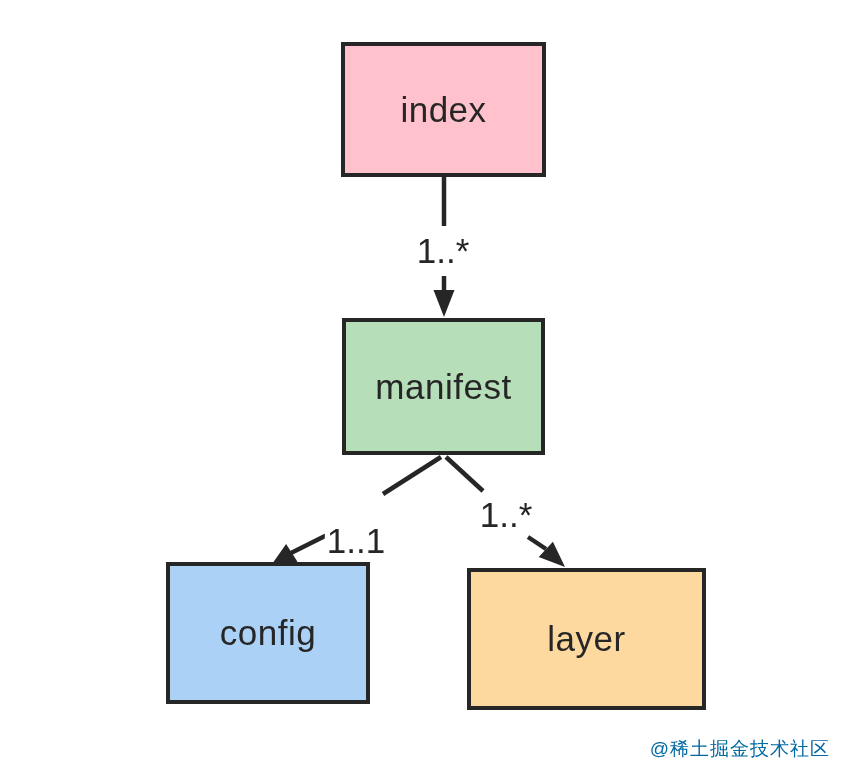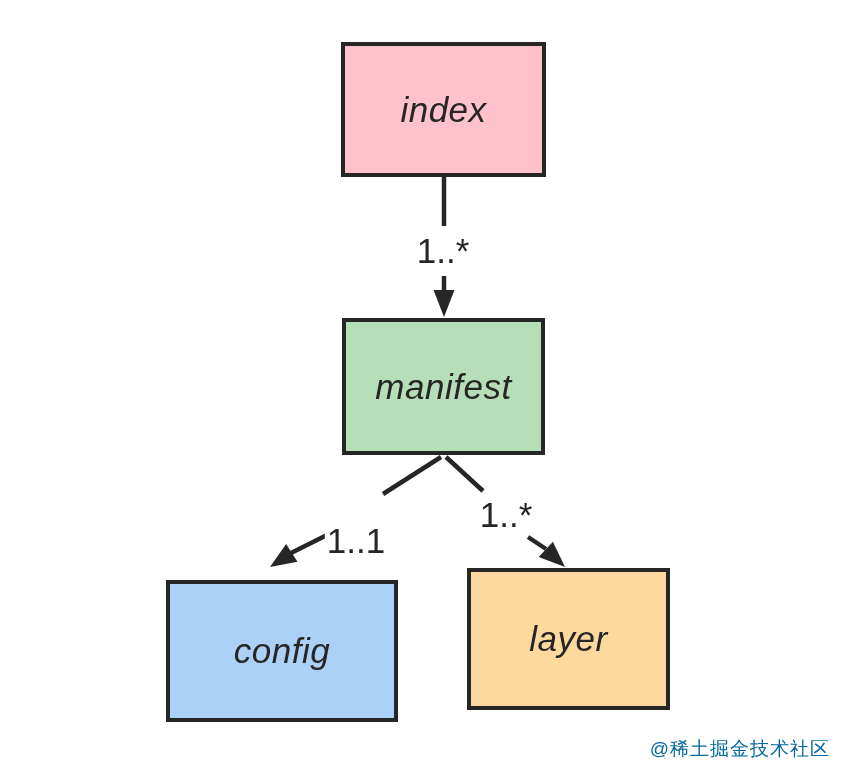--- a/index.html
+++ b/index.html
@@ -23,32 +23,31 @@
     height: 774px;
     pointer-events: none;
   }
   .node {
     position: absolute;
     box-sizing: border-box;
     border: 4px solid #262626;
     display: flex;
     align-items: center;
     justify-content: center;
-    font-style: italic;
   }
   .node-label {
     font-size: 35px;
     font-weight: 500;
     color: #262626;
     letter-spacing: 0.5px;
   }
   .node-index    { left: 341px; top: 42px;  width: 205px; height: 135px; }
   .node-manifest { left: 342px; top: 318px; width: 203px; height: 137px; }
-  .node-config   { left: 166px; top: 580px; width: 232px; height: 142px; }
-  .node-layer    { left: 467px; top: 568px; width: 203px; height: 142px; }
+  .node-config   { left: 166px; top: 562px; width: 204px; height: 142px; }
+  .node-layer    { left: 467px; top: 568px; width: 239px; height: 142px; }
   .edge-label {
     position: absolute;
     transform: translate(-50%, -50%);
     font-size: 35px;
     font-weight: 500;
     color: #262626;
     white-space: nowrap;
     background: #ffffff;
     padding: 0 2px;
     line-height: 1;

